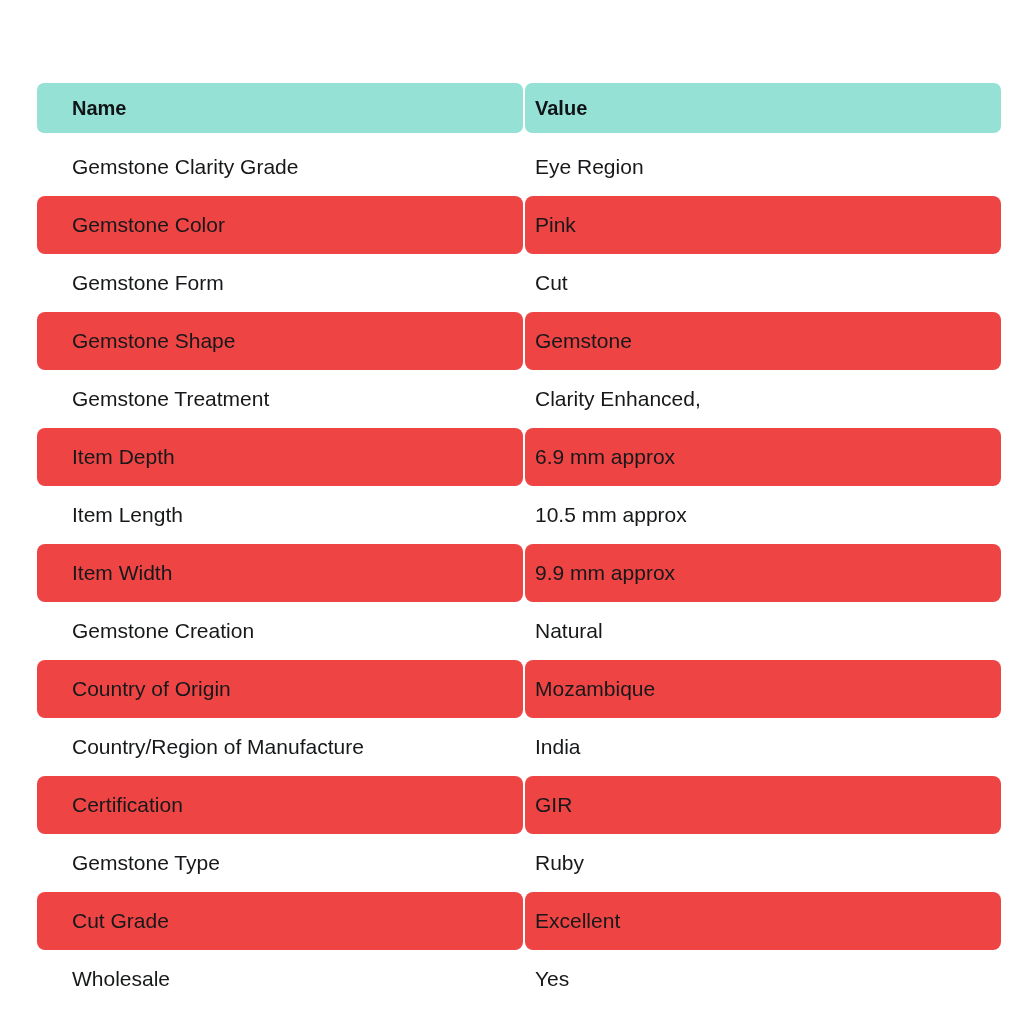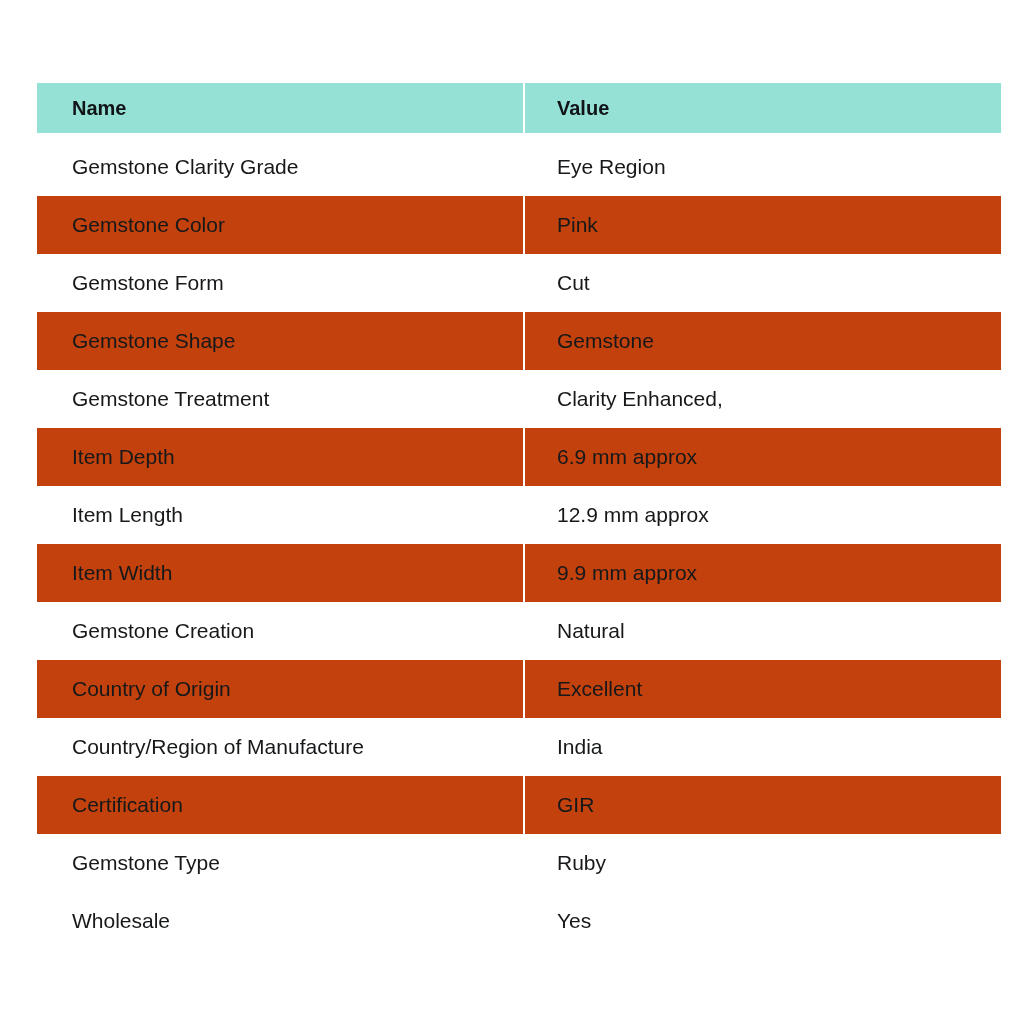--- a/index.html
+++ b/index.html
@@ -25,46 +25,47 @@
   .row {
     display: flex;
     height: 58px;
     background: #ffffff;
   }
   .row.header-row {
     height: 50px;
     background: transparent;
     margin-bottom: 5px;
   }
-  .row.alt .cell { background: #c2410c; }
+  .row.alt .cell { background: #ef4444; border-radius: 8px; }
   .cell {
     display: flex;
     align-items: center;
     background: transparent;
     color: #16181a;
     font-size: 21px;
     line-height: 1.2;
     white-space: nowrap;
     overflow: hidden;
   }
   .cell.name-cell {
     width: 486px;
     padding-left: 35px;
     flex: none;
   }
   .cell.value-cell {
     flex: 1;
     margin-left: 2px;
-    padding-left: 32px;
+    padding-left: 10px;
   }
   .header-row .cell {
     background: #95e1d6;
     color: #101417;
     font-size: 20px;
     font-weight: 700;
+    border-radius: 7px;
   }
 </style>
 </head>
 <body>
 
 <div class="page">
   <div class="spec-table">
 
     <div class="row header-row">
       <div class="cell name-cell">Name</div>
@@ -96,53 +97,57 @@
       <div class="cell value-cell">Clarity Enhanced,</div>
     </div>
 
     <div class="row alt">
       <div class="cell name-cell">Item Depth</div>
       <div class="cell value-cell">6.9 mm approx</div>
     </div>
 
     <div class="row">
       <div class="cell name-cell">Item Length</div>
-      <div class="cell value-cell">12.9 mm approx</div>
+      <div class="cell value-cell">10.5 mm approx</div>
     </div>
 
     <div class="row alt">
       <div class="cell name-cell">Item Width</div>
       <div class="cell value-cell">9.9 mm approx</div>
     </div>
 
     <div class="row">
       <div class="cell name-cell">Gemstone Creation</div>
       <div class="cell value-cell">Natural</div>
     </div>
 
     <div class="row alt">
       <div class="cell name-cell">Country of Origin</div>
-      <div class="cell value-cell">Excellent</div>
+      <div class="cell value-cell">Mozambique</div>
     </div>
 
     <div class="row">
       <div class="cell name-cell">Country/Region of Manufacture</div>
       <div class="cell value-cell">India</div>
     </div>
 
     <div class="row alt">
       <div class="cell name-cell">Certification</div>
       <div class="cell value-cell">GIR</div>
     </div>
 
     <div class="row">
       <div class="cell name-cell">Gemstone Type</div>
       <div class="cell value-cell">Ruby</div>
     </div>
 
+    <div class="row alt">
+      <div class="cell name-cell">Cut Grade</div>
+      <div class="cell value-cell">Excellent</div>
+    </div>
 
     <div class="row">
       <div class="cell name-cell">Wholesale</div>
       <div class="cell value-cell">Yes</div>
     </div>
 
   </div>
 </div>
 
 </body></html>

